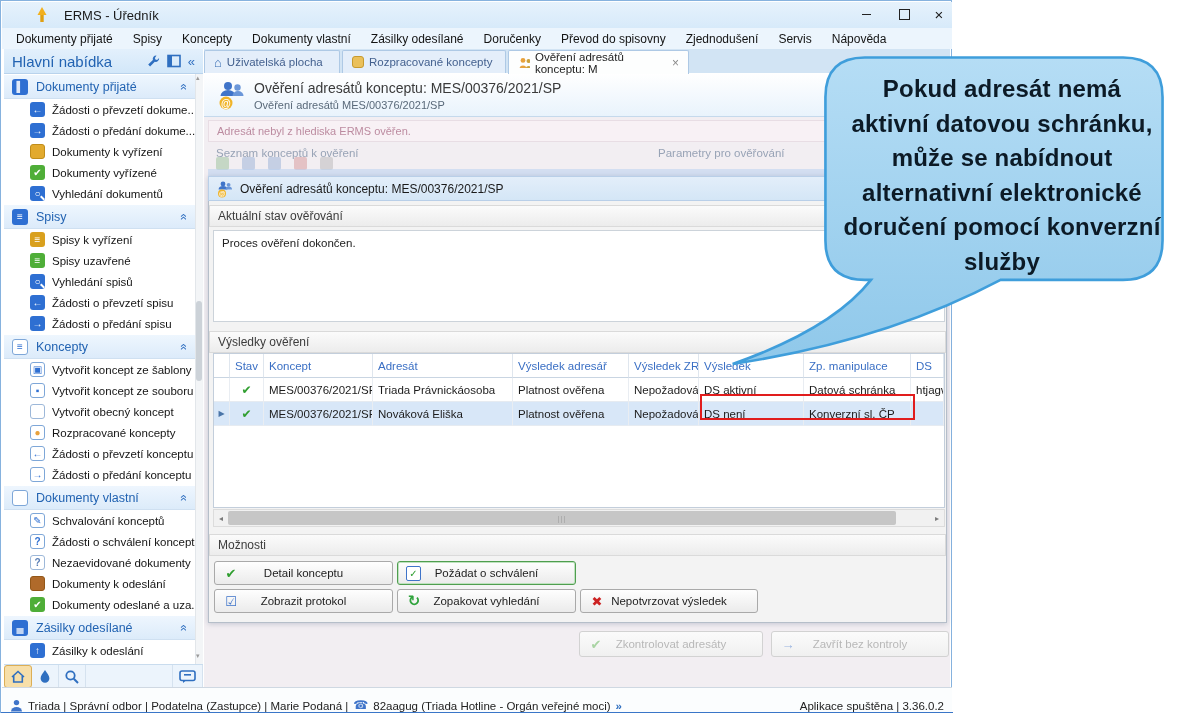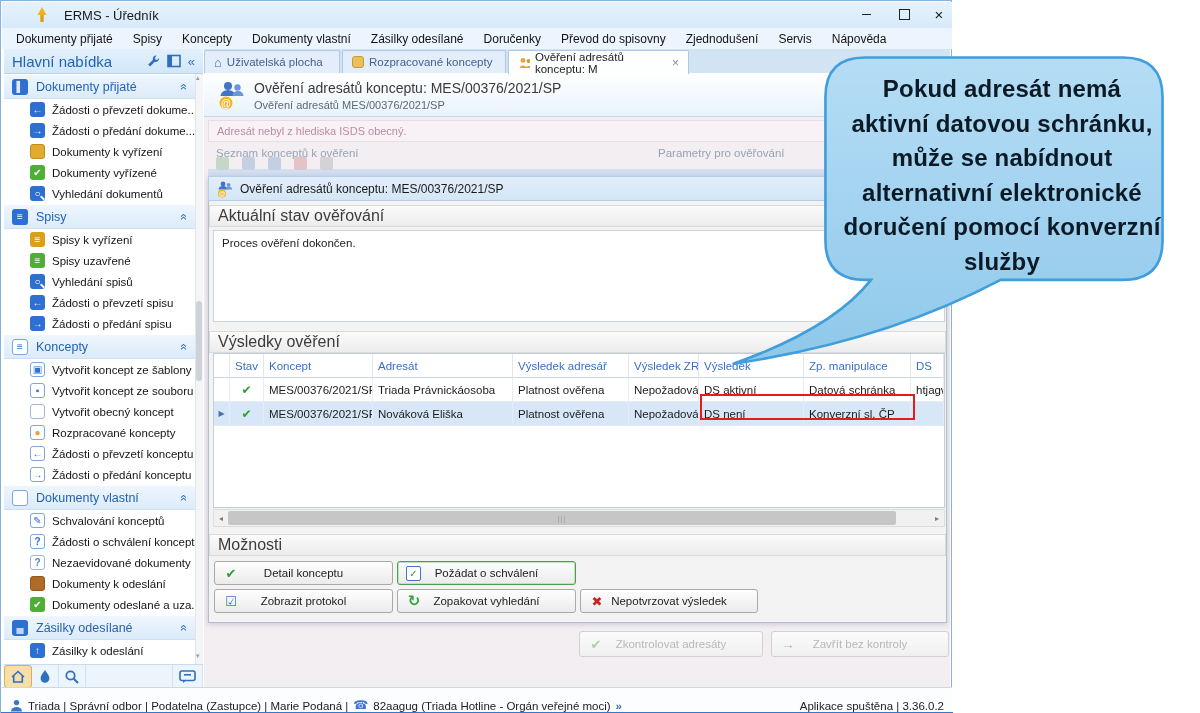--- a/index.html
+++ b/index.html
@@ -37,21 +37,21 @@
   #hdrtitle{font-size:14px;color:#3a3a3a}
   #hdrsub{font-size:11px;color:#5a6a7a}
   
   #backdrop{left:203px;top:116px;width:746px;height:570px;background:#f2eef2}
   #notice{left:207px;top:119px;width:738px;height:22px;background:#f8f1f5;border:1px solid #e8dde4;display:flex;align-items:center;padding-left:8px;font-size:11px;color:#bc8ba0;filter:blur(.4px)}
   .fadecap{font-size:11.5px;color:#98a3b6;filter:blur(.4px);white-space:nowrap}
   .ghost{position:absolute;border-radius:2px;opacity:.32;filter:blur(.6px)}
   
   #dialog{left:207px;top:175px;width:739px;height:447px;background:#f3f3f3;border:1px solid #b5bec9;box-shadow:0 1px 5px rgba(60,80,110,.25)}
   #dlghdr{left:207px;top:175px;width:739px;height:25px;background:linear-gradient(#e3eefa,#d4e6f6);border:1px solid #b9cfe8;display:flex;align-items:center;gap:6px;padding-left:7px;font-size:12px;color:#1a1a1a}
-  .gbh{position:absolute;left:208px;width:737px;height:22px;background:linear-gradient(#fbfbfb,#ececec);border:1px solid #dadada;font-size:16px;color:#3c3c3c;line-height:20px;padding-left:8px;box-sizing:border-box}
+  .gbh{position:absolute;left:208px;width:737px;height:22px;background:linear-gradient(#fbfbfb,#ececec);border:1px solid #dadada;font-size:12px;color:#3c3c3c;line-height:20px;padding-left:8px;box-sizing:border-box}
   #statusbox{left:212px;top:229px;width:732px;height:92px;background:#fff;border:1px solid #ccd3da;font-size:11.5px;color:#222;padding:6px 8px}
   
   #restable{left:212px;top:352px;width:732px;height:155px;background:#fff;border:1px solid #c3cedb}
   .trow{display:grid;grid-template-columns:16px 34px 109px 140px 116px 70px 105px 107px 1fr;height:24px}
   .tc{border-right:1px solid #e9edf2;border-bottom:1px solid #e6ebf1;font-size:11.5px;display:flex;align-items:center;padding:0 5px;box-sizing:border-box;white-space:nowrap;overflow:hidden;color:#1c1c1c}
   .thr .tc{color:#3a6fc4;border-right:1px solid #dfe6ee;border-bottom:1px solid #c9d5e2}
   .selrow .tc{background:#d8e7f8}
   .ck{color:#2f9e2f;font-weight:bold;font-size:12px;justify-content:center}
   .mk{justify-content:center;font-size:8px;color:#4a75a8;padding:0}
   #redbox{left:699px;top:393px;width:215px;height:26px;border:2px solid #e11d1d;z-index:10}
@@ -308,21 +308,21 @@
         <path d="M16.5 17 a5.5 5 0 0 1 11 0 Z" fill="#6b97d9"></path>
       <circle cx="10" cy="24" r="6.5" fill="#f0b429"></circle>
         <text x="10" y="27.5" font-size="10" font-weight="bold" fill="#fff" text-anchor="middle">@</text>
     </svg>
     <div id="hdrtitle" class="abs" style="left:50px;top:7px">Ověření adresátů konceptu: MES/00376/2021/SP</div>
     <div id="hdrsub" class="abs" style="left:50px;top:26px">Ověření adresátů MES/00376/2021/SP</div>
   </div>
 
   <div id="backdrop" class="abs"></div>
   <div id="notice" class="abs">
-      <span>Adresát nebyl z hlediska ISDS obecný.</span>
+      <span>Adresát nebyl z hlediska ERMS ověřen.</span>
     </div>
   <span class="abs fadecap" style="left:215px;top:146px">Seznam konceptů k ověření</span>
   <span class="abs fadecap" style="left:657px;top:146px">Parametry pro ověřování</span>
   <div class="ghost" style="left:215px;top:156px;width:13px;height:13px;background:#68a868"></div>
   <div class="ghost" style="left:241px;top:156px;width:13px;height:13px;background:#6890c8"></div>
   <div class="ghost" style="left:267px;top:156px;width:13px;height:13px;background:#6890c8"></div>
   <div class="ghost" style="left:293px;top:156px;width:13px;height:13px;background:#c86868"></div>
   <div class="ghost" style="left:319px;top:156px;width:13px;height:13px;background:#9a9a9a"></div>
   <div class="ghost" style="left:922px;top:150px;width:16px;height:16px;background:#d8a830"></div>
   <div class="abs" style="left:207px;top:168px;width:738px;height:7px;background:rgba(185,210,240,.55)"></div>

